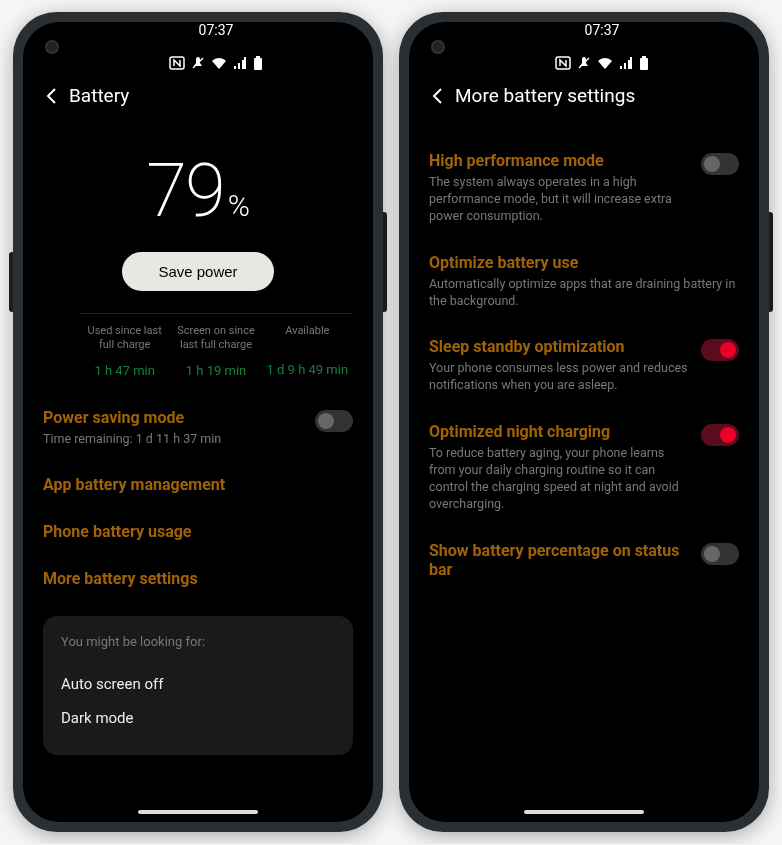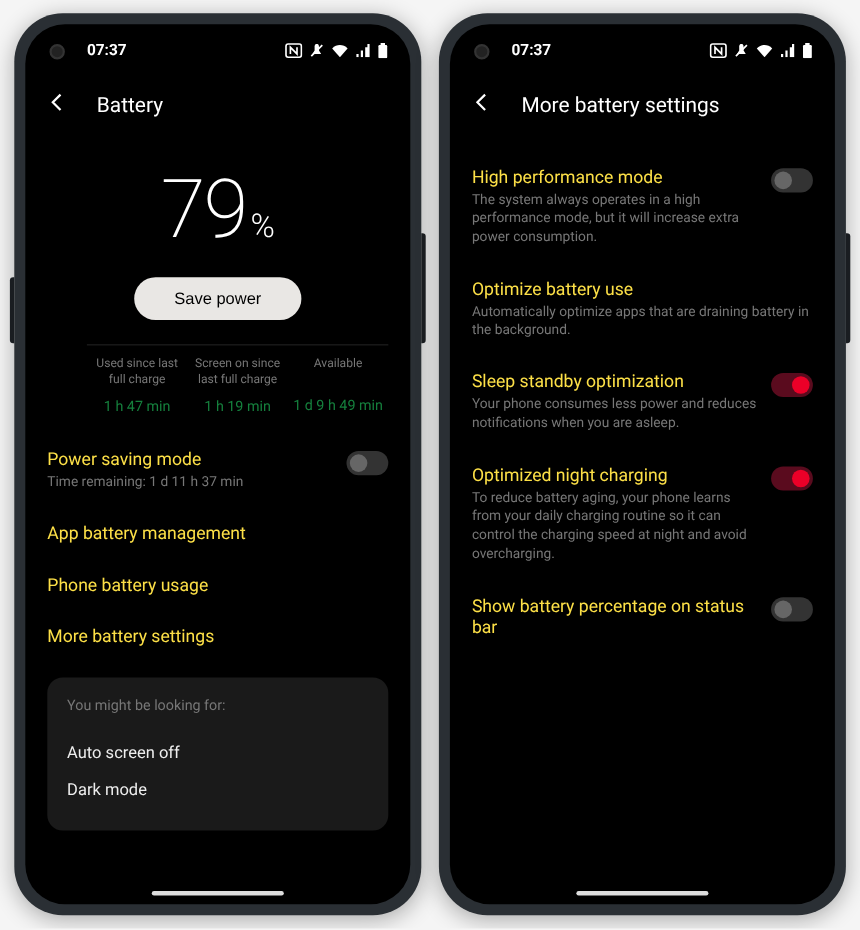--- a/index.html
+++ b/index.html
@@ -61,32 +61,34 @@
     border-radius: 50%;
     z-index: 10;
   }
   .status-bar {
     height: 48px;
     display: flex;
     align-items: center;
     justify-content: space-between;
     padding: 0 20px 0 56px;
     font-size: 14px;
-    font-weight: 700;
+    font-weight: 400;
+    flex-direction: column;
   }
   .status-icons {
     display: flex;
     gap: 6px;
     align-items: center;
   }
   .status-icons svg { display: block; }
   .header {
     display: flex;
+    align-items: center;
     padding: 14px 20px;
-    gap: 27px;
+    gap: 8px;
   }
   .back-icon svg { display: block; }
   .header-title { font-size: 19px; font-weight: 400; }
   .content { padding: 0 20px; }
   .percent-wrap {
     text-align: center;
     padding: 26px 0 18px;
     font-weight: 200;
   }
   .percent-num { font-size: 74px; letter-spacing: -2px; }
@@ -122,21 +124,21 @@
   .stat { flex: 1; }
   .stat-label { line-height: 1.3; min-height: 28px; }
   .stat-val { color: #15803d; margin-top: 10px; font-size: 13px; }
   .row {
     display: flex;
     justify-content: space-between;
     align-items: flex-start;
     padding: 14px 0;
   }
   .row-text { flex: 1; }
-  .row-title { font-size: 16px; color: #fde047; }
+  .row-title { font-size: 16px; color: #a16207; font-weight: bold; }
   .row-sub { font-size: 12.5px; color: #777; margin-top: 4px; line-height: 1.35; }
   .toggle {
     width: 38px;
     height: 22px;
     background: #333;
     border-radius: 12px;
     position: relative;
     flex-shrink: 0;
     margin-top: 2px;
     margin-left: 12px;

